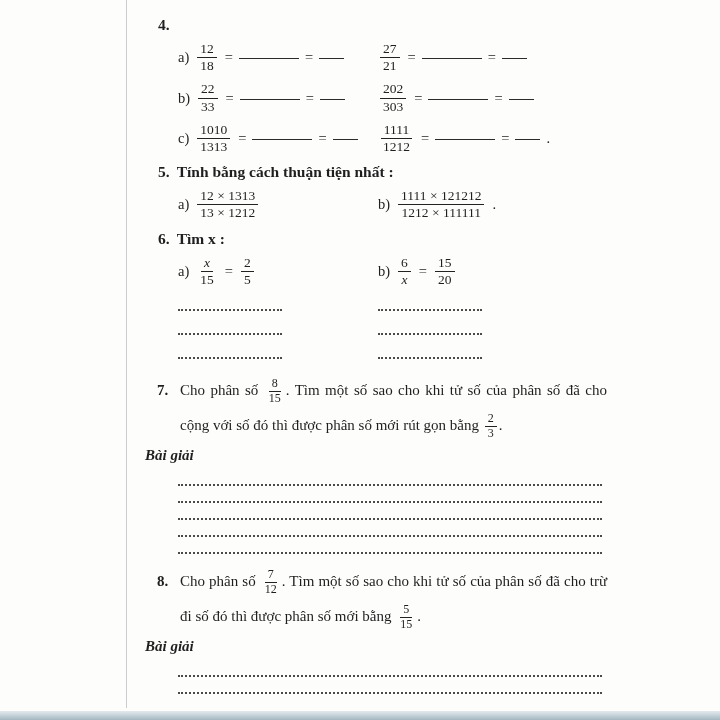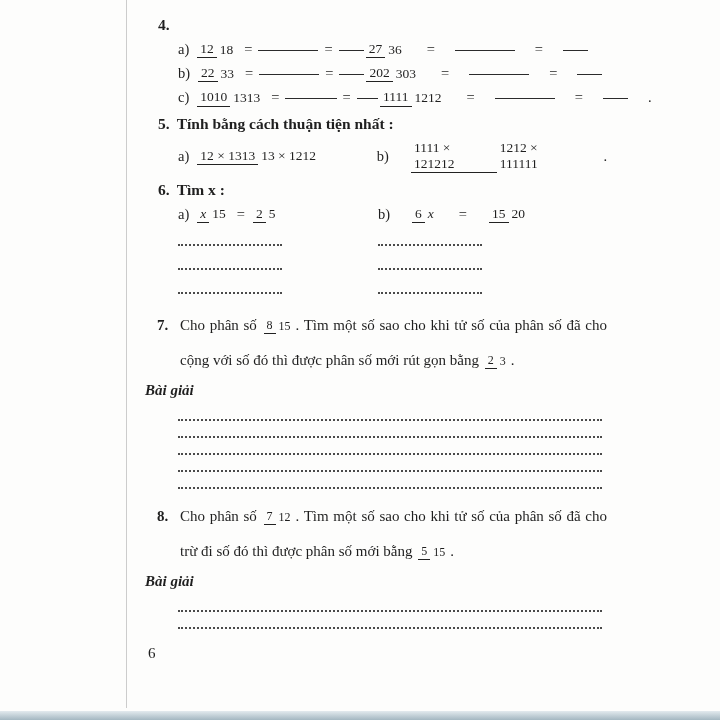--- a/index.html
+++ b/index.html
@@ -15,25 +15,25 @@
   .bottom-edge {
     position:absolute; left:0; right:0; bottom:0; height:9px;
     background:linear-gradient(to bottom,#e3eaee,#a4b7c1);
   }
   .content { position:absolute; left:145px; top:8px; width:462px; }
 
   .heading { display:flex; gap:7px; font-weight:700; font-size:15.5px; margin:8px 0 2px 13px; }
 
   .cols { display:flex; align-items:center; margin:7px 0; }
   .col-l { margin-left:33px; width:200px; display:flex; align-items:center; gap:6px; }
-  .col-r { display:flex; align-items:center; gap:20px; }
+  .col-r { display:flex; align-items:center; gap:6px; }
 
   .lbl, .eq, .endp { font-size:14.5px; }
 
-  .frac { display:inline-flex; flex-direction:row; align-items:center;
+  .frac { display:inline-flex; flex-direction:column; align-items:center;
           font-size:13.5px; line-height:1.2; margin:0 2px; }
   .frac .num { padding:0 3px; border-bottom:1px solid #222; }
   .frac .den { padding:0 3px; }
   .var { font-style:italic; }
 
   .blank { height:1px; background:#2b2b2b; margin-top:2px; }
   .blank-long { width:60px; }
   .blank-short { width:25px; }
 
   .dots-row { display:flex; margin:4px 0; }
@@ -72,21 +72,21 @@
               <span class="den">18</span>
             </span>
           <span class="eq">=</span>
           <span class="blank blank-long"></span>
           <span class="eq">=</span>
           <span class="blank blank-short"></span>
         </div>
         <div class="col-r">
           <span class="frac">
               <span class="num">27</span>
-              <span class="den">36</span>
+              <span class="den">21</span>
             </span>
           <span class="eq">=</span>
           <span class="blank blank-long"></span>
           <span class="eq">=</span>
           <span class="blank blank-short"></span>
           <span class="endp"></span>
         </div>
       </div>
 
       <div class="cols">

